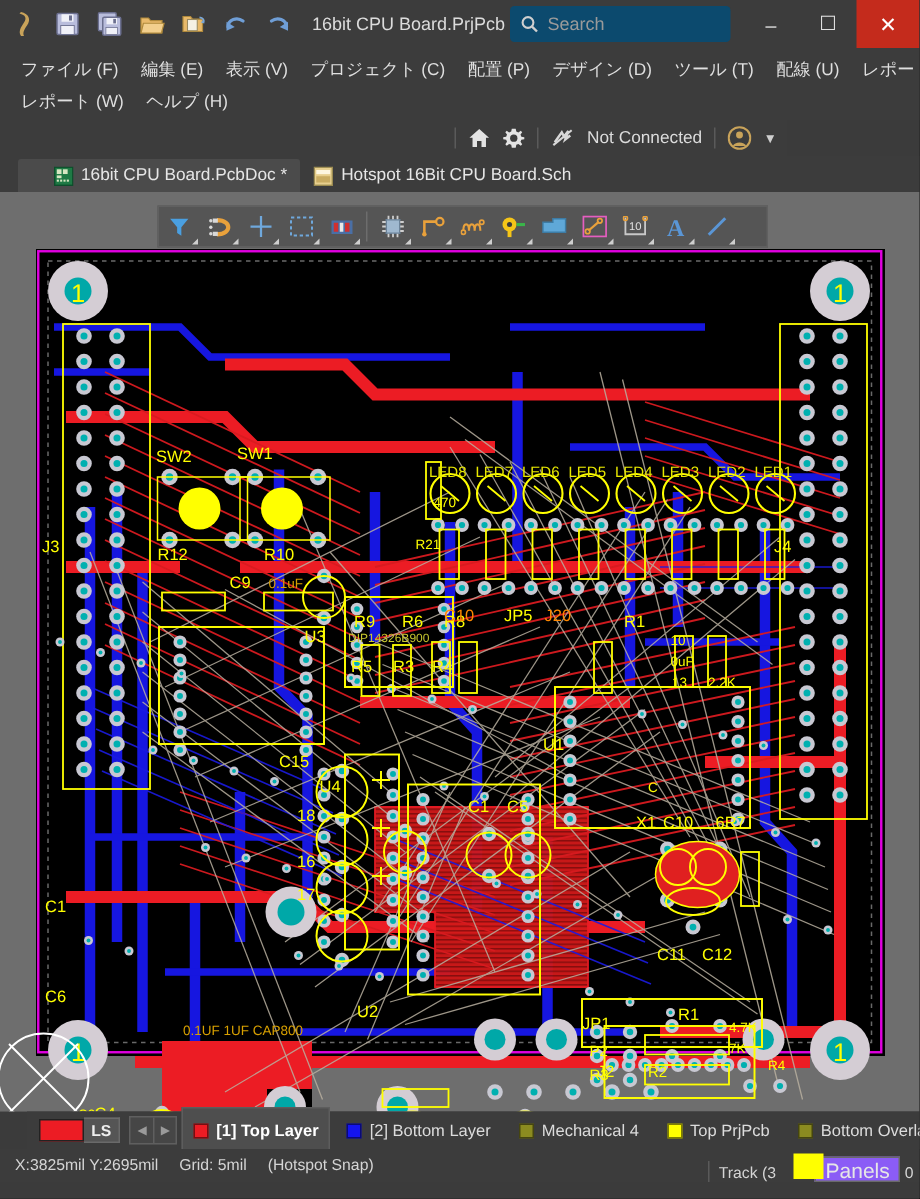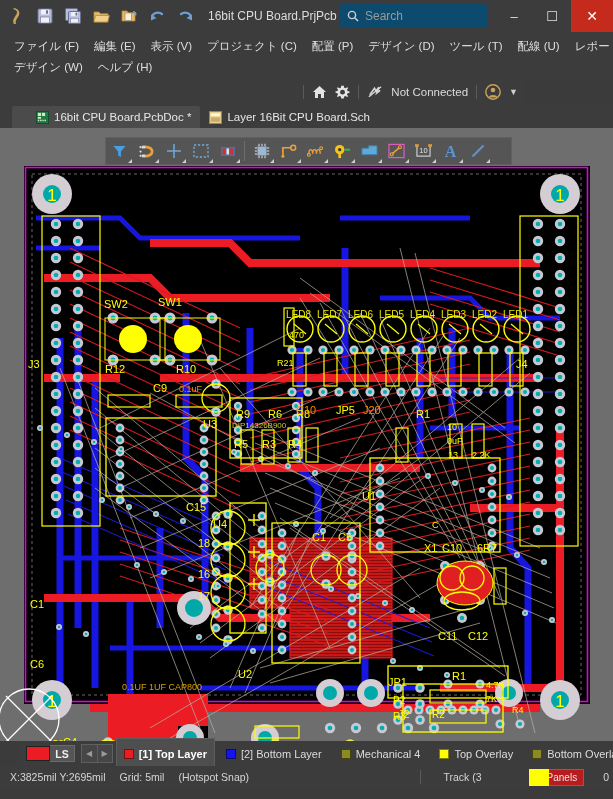--- a/index.html
+++ b/index.html
@@ -129,25 +129,25 @@
   .ltab.active { background:#4e4e4e; color:#fff; font-weight:bold; border-color:#5d5d5d; }
   .lchip { width:10px;height:10px;display:block;border:1px solid rgba(0,0,0,.5); }
 
   
   .statusbar {
     position:absolute; left:0; top:766px; width:613px; height:22px;
     background:#3c3c3c; display:flex; align-items:center; padding-left:10px;
   }
   .st-text { color:#d5d5d5; font-size:10.5px; white-space:nowrap; }
   .st-gap { width:14px; }
-  .st-right { position:absolute; right:4px; top:0; height:22px; display:flex; align-items:center; gap:16px; }
+  .st-right { position:absolute; right:4px; top:0; height:22px; display:flex; align-items:flex-end; gap:0; }
   .st-sep { width:1px; height:14px; background:#5a5a5a; margin:0 6px; }
   .panelsbtn {
-    height:17px; background:#b91c1c; border:1px solid #6a6a6a; color:#e6e6e6;
-    font-size:10px; display:flex; align-items:center; padding:0 6px; cursor:pointer;
+    height:17px; background:#8b5cf6; border:1px solid #6a6a6a; color:#e6e6e6;
+    font-size:14px; display:flex; align-items:center; padding:0 6px; cursor:pointer;
   }
   .cursorblock { position:absolute; left:529px; top:769px; width:20px; height:17px; background:#ffff00; }
   .bottomstrip { position:absolute; left:0; top:788px; width:613px; height:11px; background:#3b3b3b; }
 </style>
 </head>
 <body>
 
 <div id="app">
 
   <div class="titlebar">
@@ -222,21 +222,21 @@
       <div class="menuitem">編集 (E)</div>
       <div class="menuitem">表示 (V)</div>
       <div class="menuitem">プロジェクト (C)</div>
       <div class="menuitem">配置 (P)</div>
       <div class="menuitem">デザイン (D)</div>
       <div class="menuitem">ツール (T)</div>
       <div class="menuitem">配線 (U)</div>
       <div class="menuitem">レポート (R)</div>
     </div>
     <div class="menurow">
-      <div class="menuitem">デザイン (W)</div>
+      <div class="menuitem">レポート (W)</div>
       <div class="menuitem">ヘルプ (H)</div>
     </div>
     <div class="sharebtn">
       <svg width="11" height="11" viewBox="0 0 12 12">
         <path d="M1 8 C2 4.5, 5 3.6, 8 3.6 L8 1.5 L11.5 5 L8 8.2 L8 6 C5 6, 2.6 6.6, 1 8 Z" fill="#4aa3e8"></path>
       </svg>
       <span>Share</span>
     </div>
   </div>
 
@@ -285,21 +285,21 @@
         <rect x="9.2" y="9.4" width="1.5" height="1.5" fill="#d7e6c2"></rect>
       </svg>
       <span>16bit CPU Board.PcbDoc *</span>
     </div>
     <div class="doctab">
       <svg class="tabico" viewBox="0 0 14 14">
         <rect x="0.5" y="0.5" width="13" height="13" fill="#e7cf8e" stroke="#9a8a50"></rect>
         <rect x="2" y="2.5" width="10" height="3" fill="#fdf6e0"></rect>
         <rect x="2" y="7" width="10" height="4.5" fill="#c9ac62"></rect>
       </svg>
-      <span>Layer 16Bit CPU Board.Sch</span>
+      <span>Hotspot 16Bit CPU Board.Sch</span>
     </div>
   </div>
 
   <div class="canvaswrap">
     <svg id="pcb" width="613" height="613" viewBox="0 0 613 613">
       <defs>
 
         <pattern id="redhatch" width="3" height="3" patternUnits="userSpaceOnUse">
           <rect width="3" height="3" fill="#d21a1a"></rect>
           <rect width="3" height="1" fill="#8d0f0f"></rect>
@@ -1427,21 +1427,21 @@
     <div class="ltab">
       <span class="lchip" style="background:#1414ef"></span>
       <span>[2] Bottom Layer</span>
     </div>
     <div class="ltab">
       <span class="lchip" style="background:#8b8b20"></span>
       <span>Mechanical 4</span>
     </div>
     <div class="ltab">
       <span class="lchip" style="background:#ffff00"></span>
-      <span>Top Overlay</span>
+      <span>Top PrjPcb</span>
     </div>
     <div class="ltab">
       <span class="lchip" style="background:#8b8b20"></span>
       <span>Bottom Overlay</span>
     </div>
   </div>
 
   <div class="statusbar">
     <span class="st-text">X:3825mil Y:2695mil</span>
     <span class="st-gap"></span>

